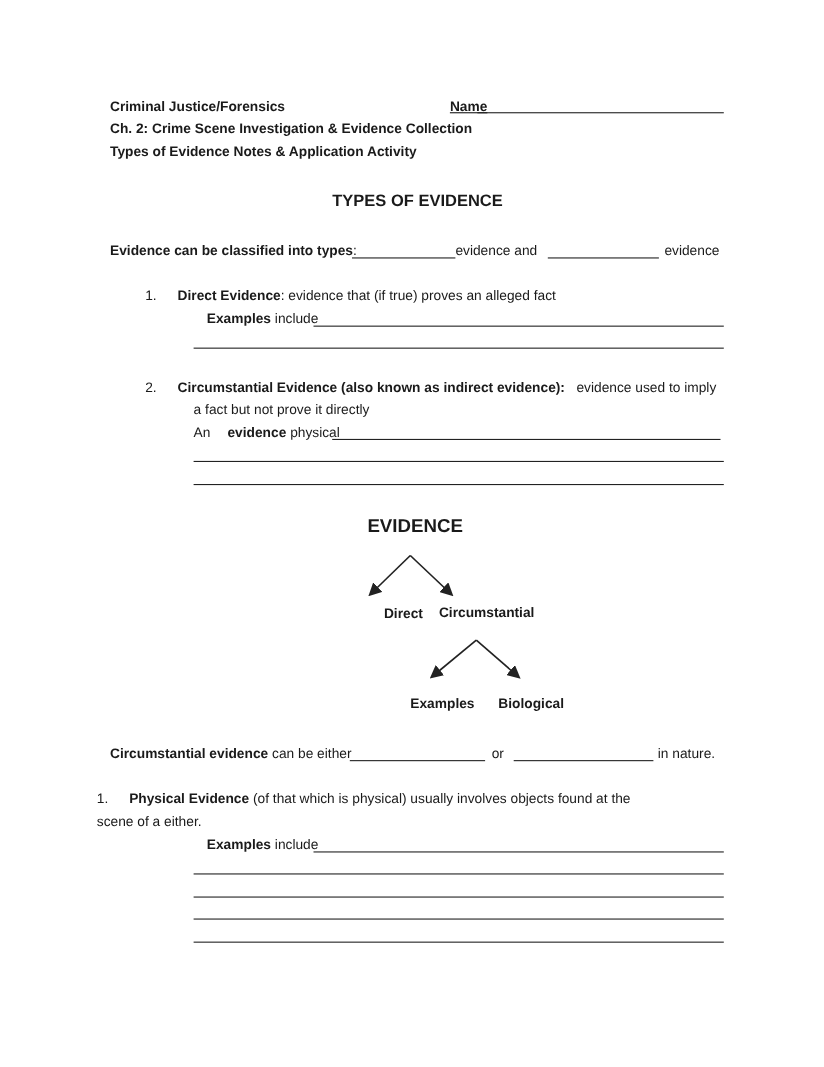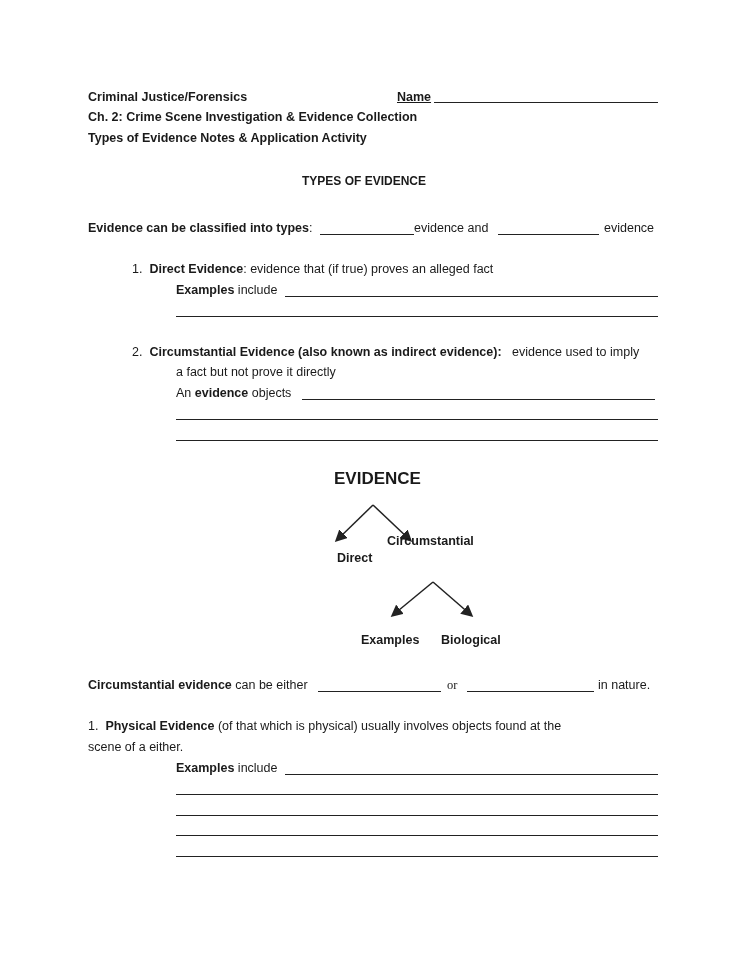--- a/index.html
+++ b/index.html
@@ -1,21 +1,21 @@
 <!DOCTYPE html>
 <html><head>
 <meta charset="utf-8">
 <style>
   html, body { margin: 0; padding: 0; background: #ffffff; }
   body { width: 749px; height: 970px; position: relative; overflow: hidden;
          font-family: "Liberation Sans", sans-serif; color: #1a1a1a; font-size: 12.5px; }
   .abs { position: absolute; white-space: nowrap; }
-  b { font-weight: bold; }
+  b { font-weight: bold; margin-left: 12px; }
   .line { position: absolute; height: 0; border-bottom: 1px solid #222; }
-  .h-title { font-weight: bold; font-size: 12px; }
+  .h-title { font-weight: bold; font-size: 15px; }
   .big-title { font-weight: bold; font-size: 17px; }
   svg.arrows { position: absolute; left: 0; top: 0; }
 </style>
 </head>
 <body>
 
 <div class="abs" style="left:88px; top:90px;"><b>Criminal Justice/Forensics</b></div>
 <div class="abs" style="left:397px; top:90px;text-decoration:underline;"><b>Name</b></div>
 <div class="line" style="left:434px; top:102px; width:224px;"></div>
 <div class="abs" style="left:88px; top:110px;"><b>Ch. 2:  Crime Scene Investigation &amp; Evidence Collection</b></div>
@@ -33,45 +33,45 @@
   <span>1.</span>&nbsp; <b>Direct Evidence</b><span>:  evidence that (if true) proves an alleged fact</span>
 </div>
 <div class="abs" style="left:176px; top:283px;"><b>Examples</b><span> include</span></div>
 <div class="line" style="left:285px; top:296px; width:373px;"></div>
 <div class="line" style="left:176px; top:316px; width:482px;"></div>
 
 <div class="abs" style="left:132px; top:345px;">
   <span>2.</span>&nbsp; <b>Circumstantial Evidence (also known as indirect evidence):</b>&nbsp;&nbsp; <span>evidence used to imply</span>
 </div>
 <div class="abs" style="left:176px; top:365px;">a fact but not prove it directly</div>
-<div class="abs" style="left:176px; top:386px;"><span>An </span><b>evidence</b><span> objects</span></div>
+<div class="abs" style="left:176px; top:386px;"><span>An </span><b>evidence</b><span> physical</span></div>
 <div class="line" style="left:302px; top:399px; width:353px;"></div>
 <div class="line" style="left:176px; top:419px; width:482px;"></div>
 <div class="line" style="left:176px; top:440px; width:482px;"></div>
 
 <div class="abs big-title" style="left:334px; top:469px;">EVIDENCE</div>
 <svg class="arrows" width="749" height="970">
   <defs>
     <marker id="ah" markerWidth="8" markerHeight="8" refX="6" refY="4" orient="auto">
       <path d="M0,0 L8,4 L0,8 z" fill="#222"></path>
     </marker>
   </defs>
   <line x1="373" y1="505" x2="337" y2="540" stroke="#222" stroke-width="1.5" marker-end="url(#ah)"></line>
   <line x1="373" y1="505" x2="410" y2="540" stroke="#222" stroke-width="1.5" marker-end="url(#ah)"></line>
   <line x1="433" y1="582" x2="393" y2="615" stroke="#222" stroke-width="1.5" marker-end="url(#ah)"></line>
   <line x1="433" y1="582" x2="471" y2="615" stroke="#222" stroke-width="1.5" marker-end="url(#ah)"></line>
 </svg>
 <div class="abs" style="left:301px; top:551px;padding-left:36px;"><b>Direct</b></div>
-<div class="abs" style="left:387px; top:534px;text-align:center;"><b>Circumstantial</b></div>
+<div class="abs" style="left:387px; top:550px;text-align:center;"><b>Circumstantial</b></div>
 <div class="abs" style="left:361px; top:633px;"><b>Examples</b></div>
 <div class="abs" style="left:441px; top:633px;"><b>Biological</b></div>
 
 <div class="abs" style="left:88px; top:678px;"><b>Circumstantial evidence</b><span> can be either</span></div>
 <div class="line" style="left:318px; top:691px; width:123px;"></div>
-<div class="abs" style="left:447px; top:678px;font-family:Liberation Serif, serif;">or</div>
+<div class="abs" style="left:447px; top:678px;">or</div>
 <div class="line" style="left:467px; top:691px; width:127px;"></div>
 <div class="abs" style="left:598px; top:678px;">in nature.</div>
 
 <div class="abs" style="left:88px; top:719px;">
   <span>1.</span>&nbsp; <b>Physical Evidence</b><span> (of that which is physical) usually involves objects found at the</span>
 </div>
 <div class="abs" style="left:88px; top:740px;">scene of a either.</div>
 <div class="abs" style="left:176px; top:761px;"><b>Examples</b><span> include</span></div>
 <div class="line" style="left:285px; top:774px; width:373px;"></div>
 <div class="line" style="left:176px; top:794px; width:482px;"></div>

